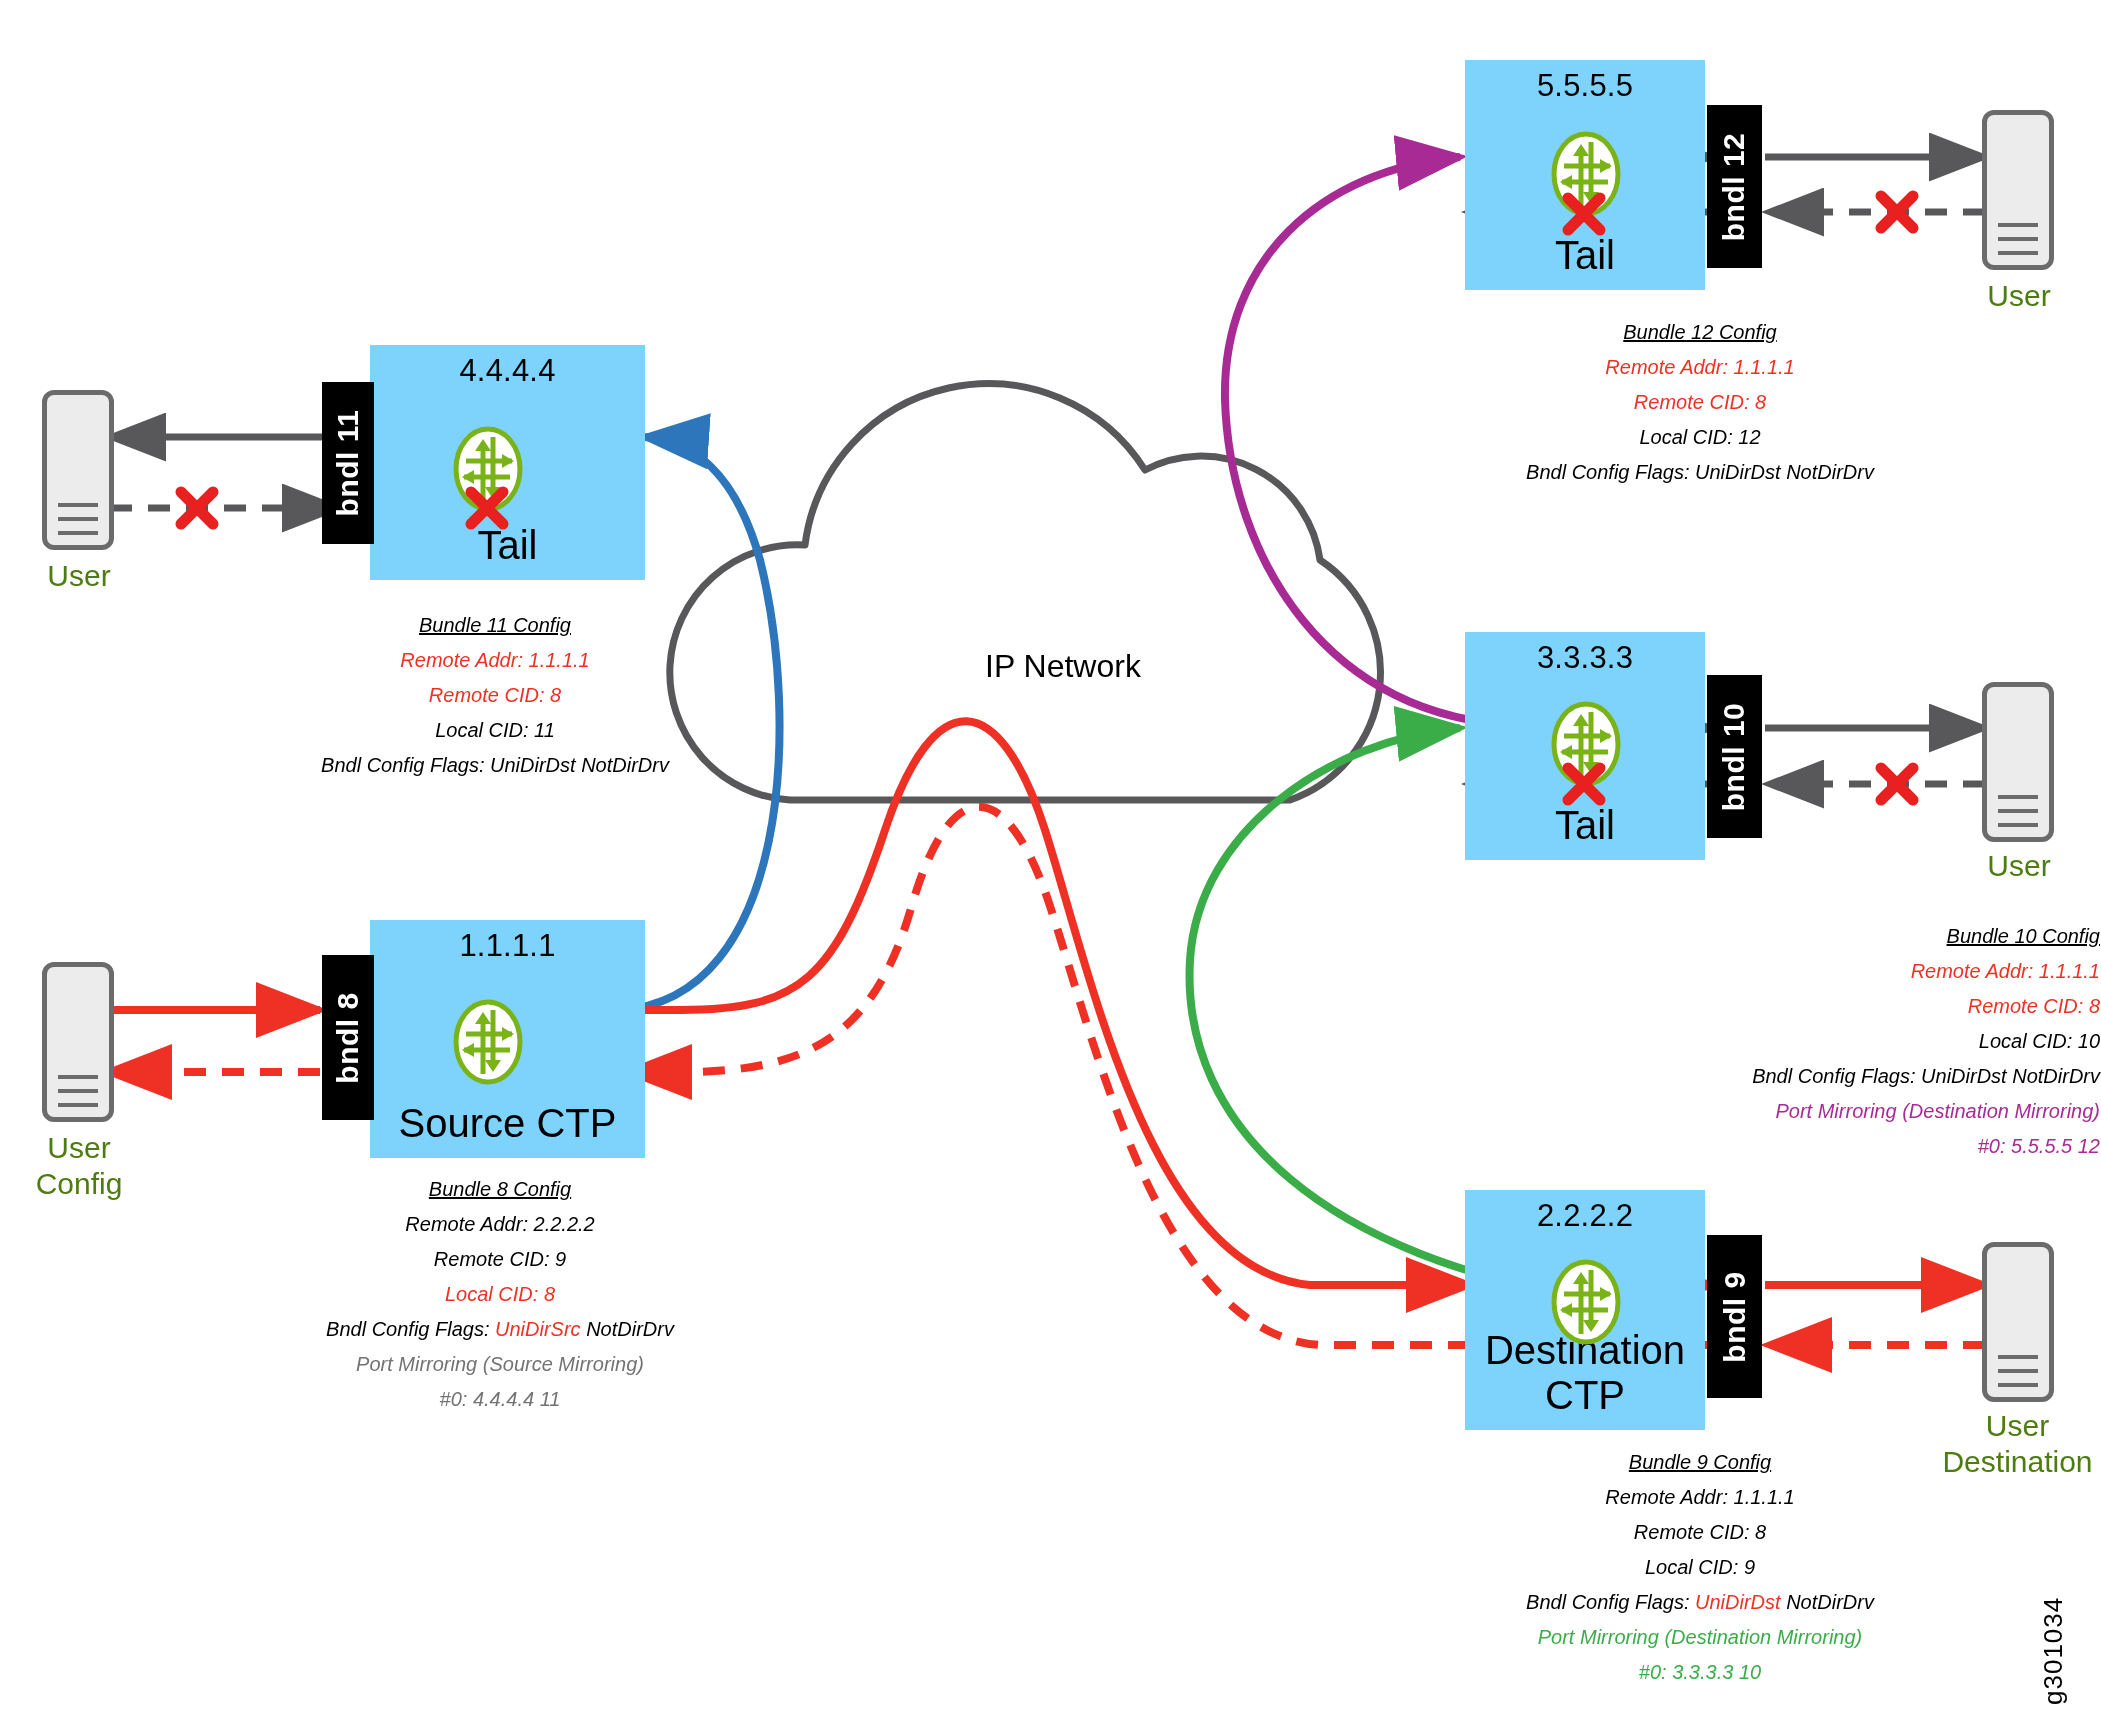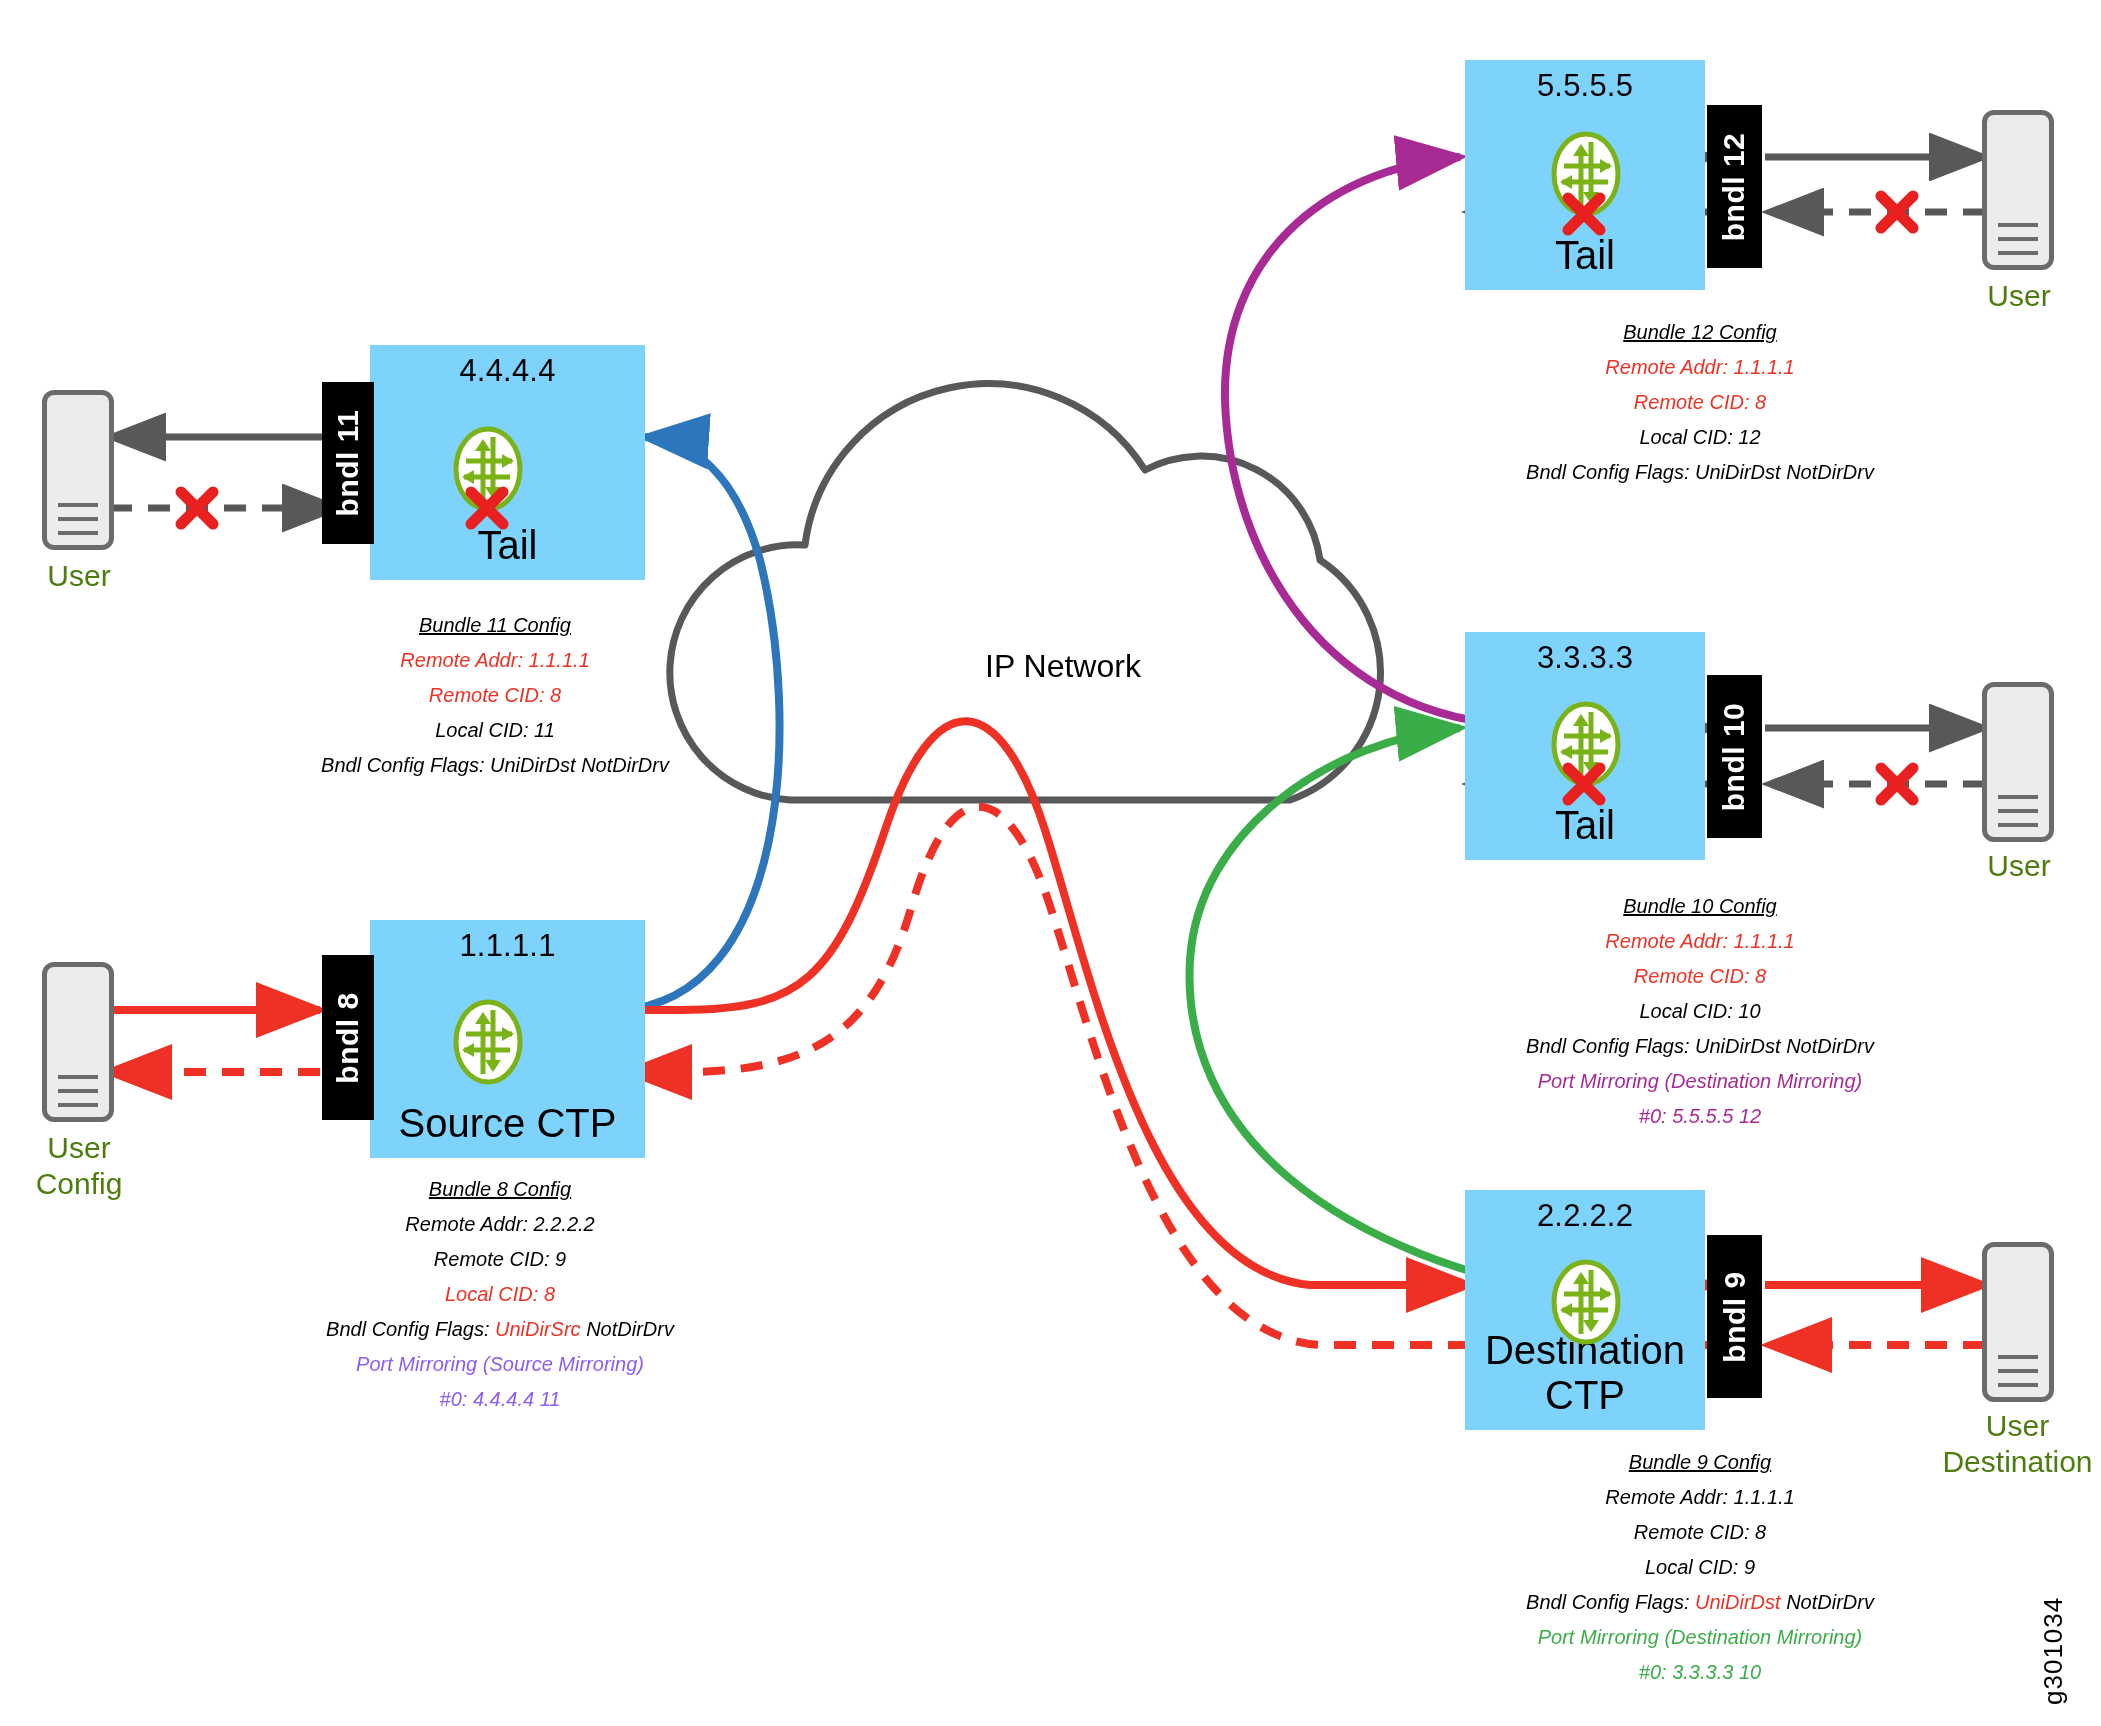--- a/index.html
+++ b/index.html
@@ -99,21 +99,21 @@
     position:absolute;
     text-align:center;
     font-size:20px;
     line-height:35px;
     white-space:nowrap;
     color:#000;
     font-style:italic;
   }
   .cfg .ttl{ text-decoration:underline; }
   .red{ color:#ee3124; }
-  .blue{ color:#8b5cf6; }
+  .blue{ color:#737373; }
   .green{ color:#3aad49; }
   .magenta{ color:#a82a94; }
   
   .cloud-label{
     position:absolute;
     font-size:32px;
     color:#000;
     white-space:nowrap;
   }
   
@@ -311,21 +311,21 @@
   <svg class="xmark" style="left:1875px; top:762px;" viewBox="0 0 44 44">
     <path d="M6 6 L38 38 M38 6 L6 38" stroke="#e8201f" stroke-width="11" stroke-linecap="round"></path>
   </svg>
   <div class="user-dev" style="left:1982px; top:682px; width:72px; height:160px;">
     <i style="top:108px;"></i>
       <i style="top:122px;"></i>
       <i style="top:136px;"></i>
   </div>
   <div class="user-label" style="left:1960px; top:848px; width:118px;">User</div>
 
-  <div class="cfg" style="left:1300px; top:889px; width:800px;">
+  <div class="cfg" style="left:1300px; top:919px; width:800px;text-align:right;">
     <div class="ttl">Bundle 10 Config</div>
     <div class="red">Remote Addr: 1.1.1.1</div>
     <div class="red">Remote CID: 8</div>
     <div>Local CID: 10</div>
     <div><span>Bndl Config Flags: </span><span>UniDirDst NotDirDrv</span></div>
     <div class="magenta">Port Mirroring (Destination Mirroring)</div>
     <div class="magenta">#0: 5.5.5.5 12</div>
   </div>
 
   <div class="node" style="left:370px; top:920px; width:275px; height:238px;">

